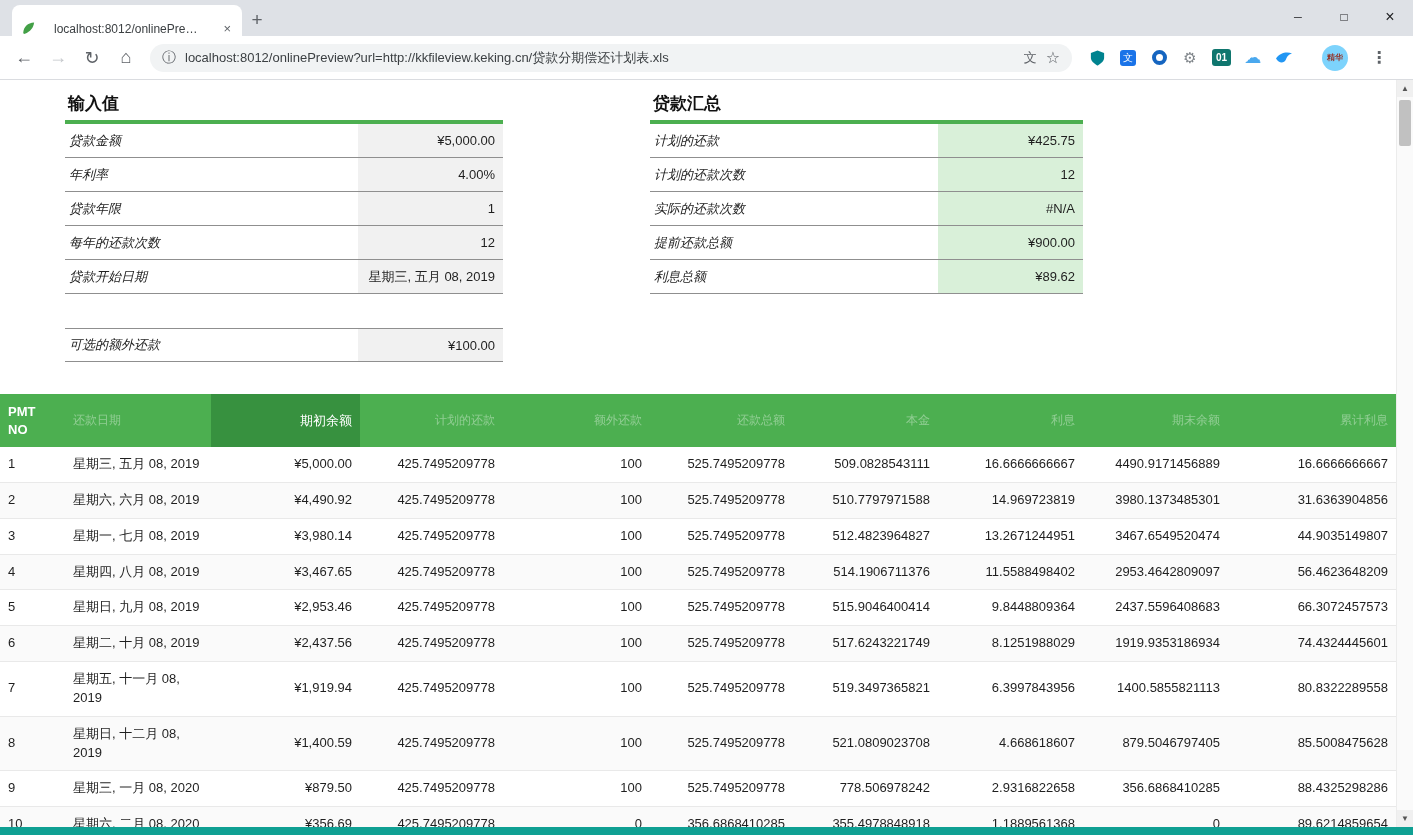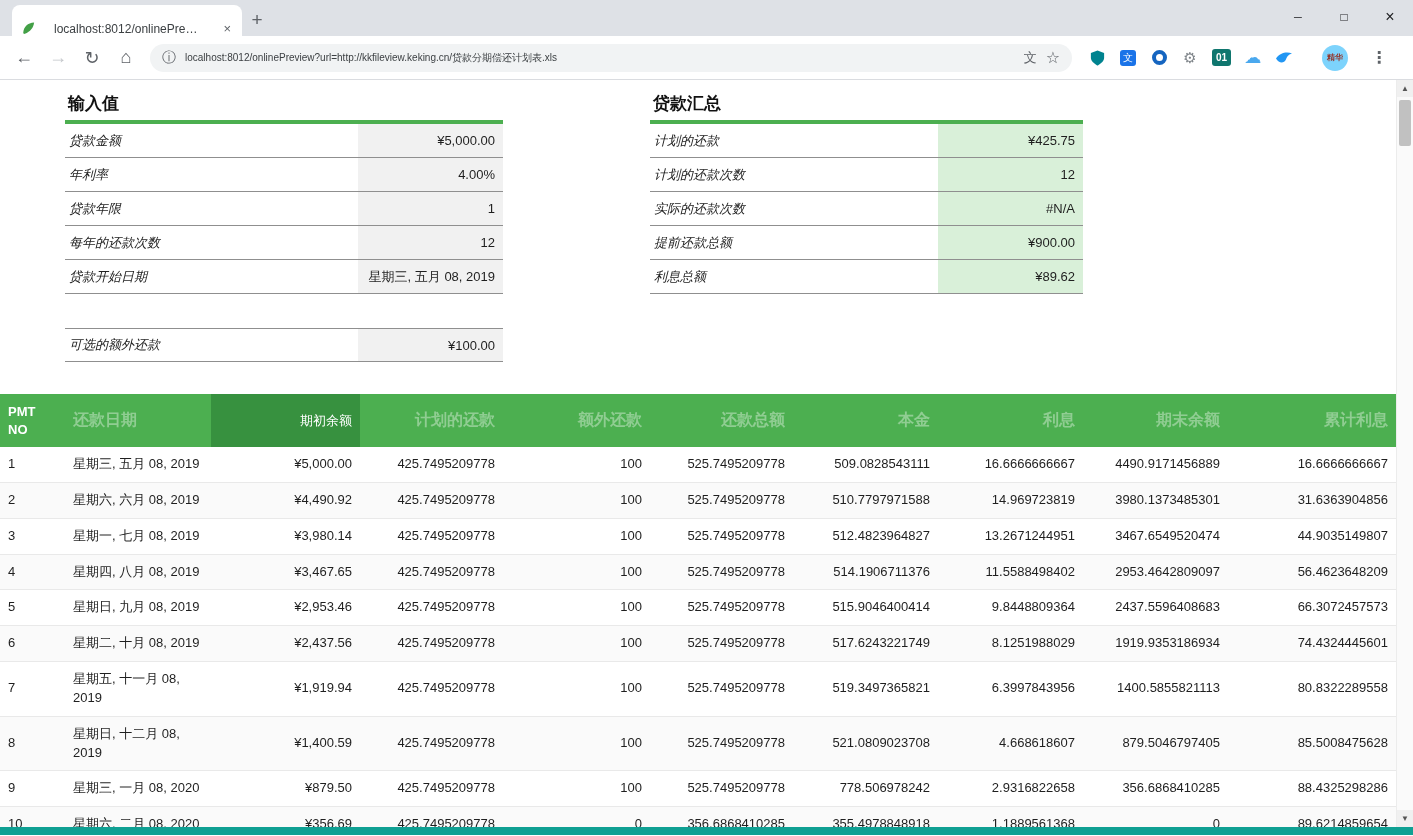--- a/index.html
+++ b/index.html
@@ -22,21 +22,21 @@
   .win-btn{width:46px;display:flex;align-items:center;justify-content:center;color:#202124}
   .win-btn.min{font-size:11px}.win-btn.max{font-size:12px}.win-btn.close{font-size:16px}
   .toolbar{height:44px;background:#fff;border-bottom:1px solid #dadce0;
            display:flex;align-items:center;padding:0 8px;gap:2px}
   .nav-btn{width:32px;height:32px;display:flex;align-items:center;justify-content:center;
            font-size:18px;color:#5f6368;border-radius:50%}
   .nav-btn.disabled{color:#c4c7cb}
   .omnibox{flex:1;height:28px;background:#f1f3f4;border-radius:14px;display:flex;
            align-items:center;padding:0 12px;gap:9px;margin:0 6px;min-width:0}
   .info-icon{font-size:14px;color:#5f6368;flex:none}
-  .url{font-size:10px;color:#3c4043;flex:1;white-space:nowrap;overflow:hidden}
+  .url{font-size:13px;color:#3c4043;flex:1;white-space:nowrap;overflow:hidden}
   .box-icon{font-size:13px;color:#5f6368;flex:none}
   .star-icon{font-size:16px;color:#5f6368;flex:none}
   .ext-area{display:flex;align-items:center;gap:13px;padding:0 8px;flex:none}
   .ext{width:18px;height:18px;display:flex;align-items:center;justify-content:center}
   .ext-translate{width:16px;height:16px;border-radius:3px;background:#1a73e8;color:#fff;
                  font-size:10px;display:flex;align-items:center;justify-content:center}
   .ext-ring{width:15px;height:15px;border-radius:50%;border:4px solid #1565c0}
   .ext-gear{font-size:15px;color:#80868b}
   .ext-badge{min-width:19px;height:17px;background:#0f766e;color:#fff;font-size:10px;font-weight:bold;
              border-radius:3px;display:flex;align-items:center;justify-content:center;padding:0 2px}
@@ -59,21 +59,21 @@
   .pvalue.gray{background:#f1f1f1}
   .pvalue.green{background:var(--green-light)}
   .gap-row{height:34px}
   .extra-row{border-top:1px solid #8f8f8f}
   .lender-row{display:flex;height:34px;border-top:1px solid #c9c9c9}
   .lender-label{width:143px;display:flex;align-items:center;padding-left:4px;font-weight:bold;
                 color:var(--green-text);border-bottom:3px solid var(--green)}
   .lender-value{flex:1;background:#e9e9e9;display:flex;align-items:center;justify-content:flex-end;
                 padding-right:8px;color:#4a4a4a;border-bottom:1px solid #bdbdbd}
   .grid{margin-top:32px;border-collapse:collapse;table-layout:fixed;width:1396px}
-  .grid thead th{height:53px;background:var(--green);font-size:16px;font-weight:bold;
+  .grid thead th{height:53px;background:var(--green);font-size:12px;font-weight:normal;
                  color:rgba(255,255,255,.38);text-align:right;padding:0 8px;vertical-align:middle}
   .grid th.h0{color:#fff;font-weight:bold;text-align:left;font-size:13px;line-height:1.35}
   .grid th.h1{text-align:left}
   .grid th.h2{background:var(--green-dark);color:#fff;font-weight:normal;font-size:13px}
   .grid tbody td{padding:8px 8px;border-bottom:1px solid #e9e9e9;font-size:13px;color:#1f1f1f;
                  text-align:right;vertical-align:middle;line-height:1.45;word-wrap:break-word}
   .grid tbody tr:nth-child(even){background:#fafafa}
   .grid td.c0,.grid td.c1{text-align:left}
   
   .scrollbar{position:absolute;right:0;top:0;bottom:8px;width:17px;background:#fafafa;border-left:1px solid #ececec}

